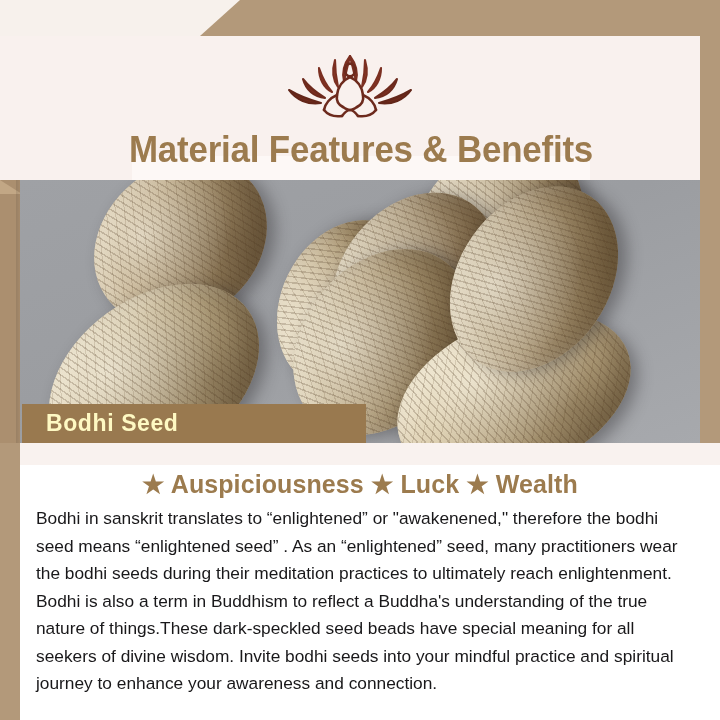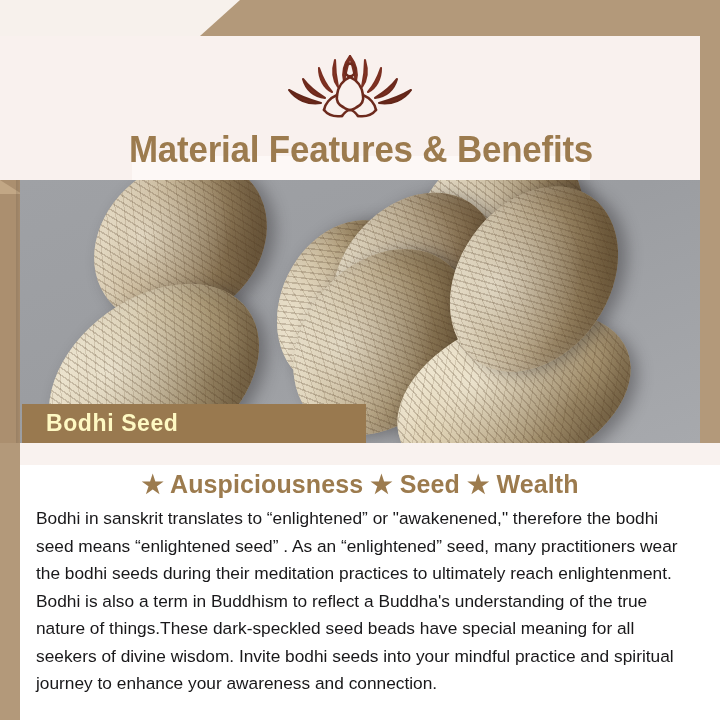--- a/index.html
+++ b/index.html
@@ -211,17 +211,17 @@
   </div>
 
   <div class="seed-label">
     <span>Bodhi  Seed</span>
   </div>
 
   <div class="bottom-left-frame"></div>
   <div class="content"></div>
   <div class="content-strip"></div>
 
-  <div class="benefits">★ Auspiciousness ★ Seed ★ Wealth</div>
+  <div class="benefits">★ Auspiciousness ★ Luck ★ Wealth</div>
 
   <div class="body-text">Bodhi in sanskrit translates to “enlightened” or "awakenened," therefore the bodhi seed means “enlightened seed” . As an “enlightened” seed, many practitioners wear the bodhi seeds during their meditation practices to ultimately reach enlightenment. Bodhi is also a term in Buddhism to reflect a Buddha's understanding of the true nature of things.These dark-speckled seed beads have special meaning for all seekers of divine wisdom. Invite bodhi seeds into your mindful practice and spiritual journey to enhance your awareness and connection.</div>
 
 </div>
 
 </body></html>

